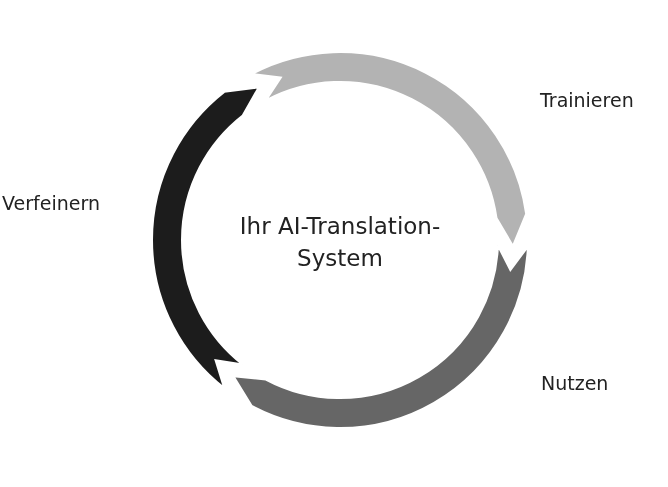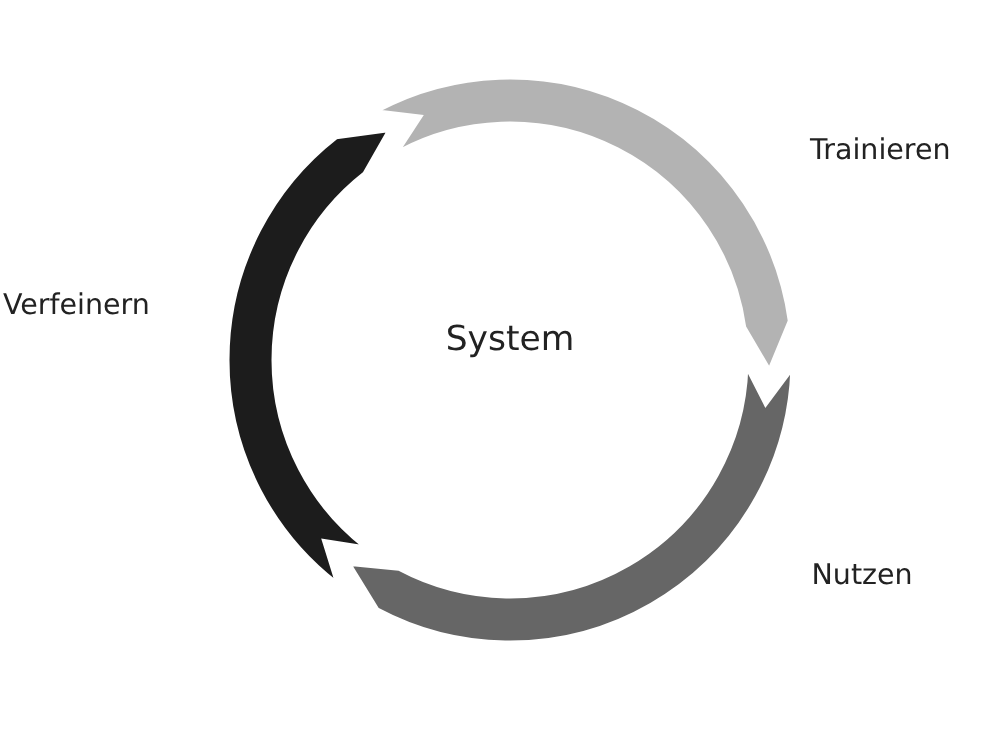--- a/index.html
+++ b/index.html
@@ -15,18 +15,19 @@
 
 <svg id="cycle" width="668" height="487" viewBox="0 0 668 487">
   <g id="arrows">
       <path d="M 251.7393461962526 74.0058525425217 A 188 188 0 0 1 526.1703969234152 213.8354570195077 L 512.8946130743036 246.03761292953266 L 496.46235486116814 218.01065004830966 A 158 158 0 0 0 265.8234930798293 100.4942803282895 L 280.8305152046593 77.43317660403784 Z" fill="#b3b3b3" stroke="#ffffff" stroke-width="2"></path>
       <path d="M 527.88547547959 246.5611053800702 A 188 188 0 0 1 251.7393461962526 405.99414745747833 L 233.4905647686611 376.3258603739629 L 265.8234930798293 379.5057196717105 A 158 158 0 0 0 497.90375066901714 245.51412047899515 L 510.371741271112 270.0411347363789 Z" fill="#666666" stroke="#ffffff" stroke-width="2"></path>
       <path d="M 224.25564263877624 388.14602167806373 A 188 188 0 0 1 224.2556426387763 91.85397832193624 L 258.7814196380409 87.25006643540564 L 242.72548689854602 115.49430093013791 A 158 158 0 0 0 242.725486898546 364.5056990698621 L 215.55421454141333 360.1758980894065 Z" fill="#1c1c1c" stroke="#ffffff" stroke-width="2"></path>
     </g>
 </svg>
 
 <div id="center-title">
+  <div>Ihr AI-Translation-</div>
   <div>System</div>
 </div>
 
 <div class="lbl" style="left:540px; top:89px;">Trainieren</div>
 <div class="lbl" style="left:541px; top:372px;">Nutzen</div>
 <div class="lbl" style="left:2px; top:192px;text-align:center;">Verfeinern</div>
 
 </body></html>

